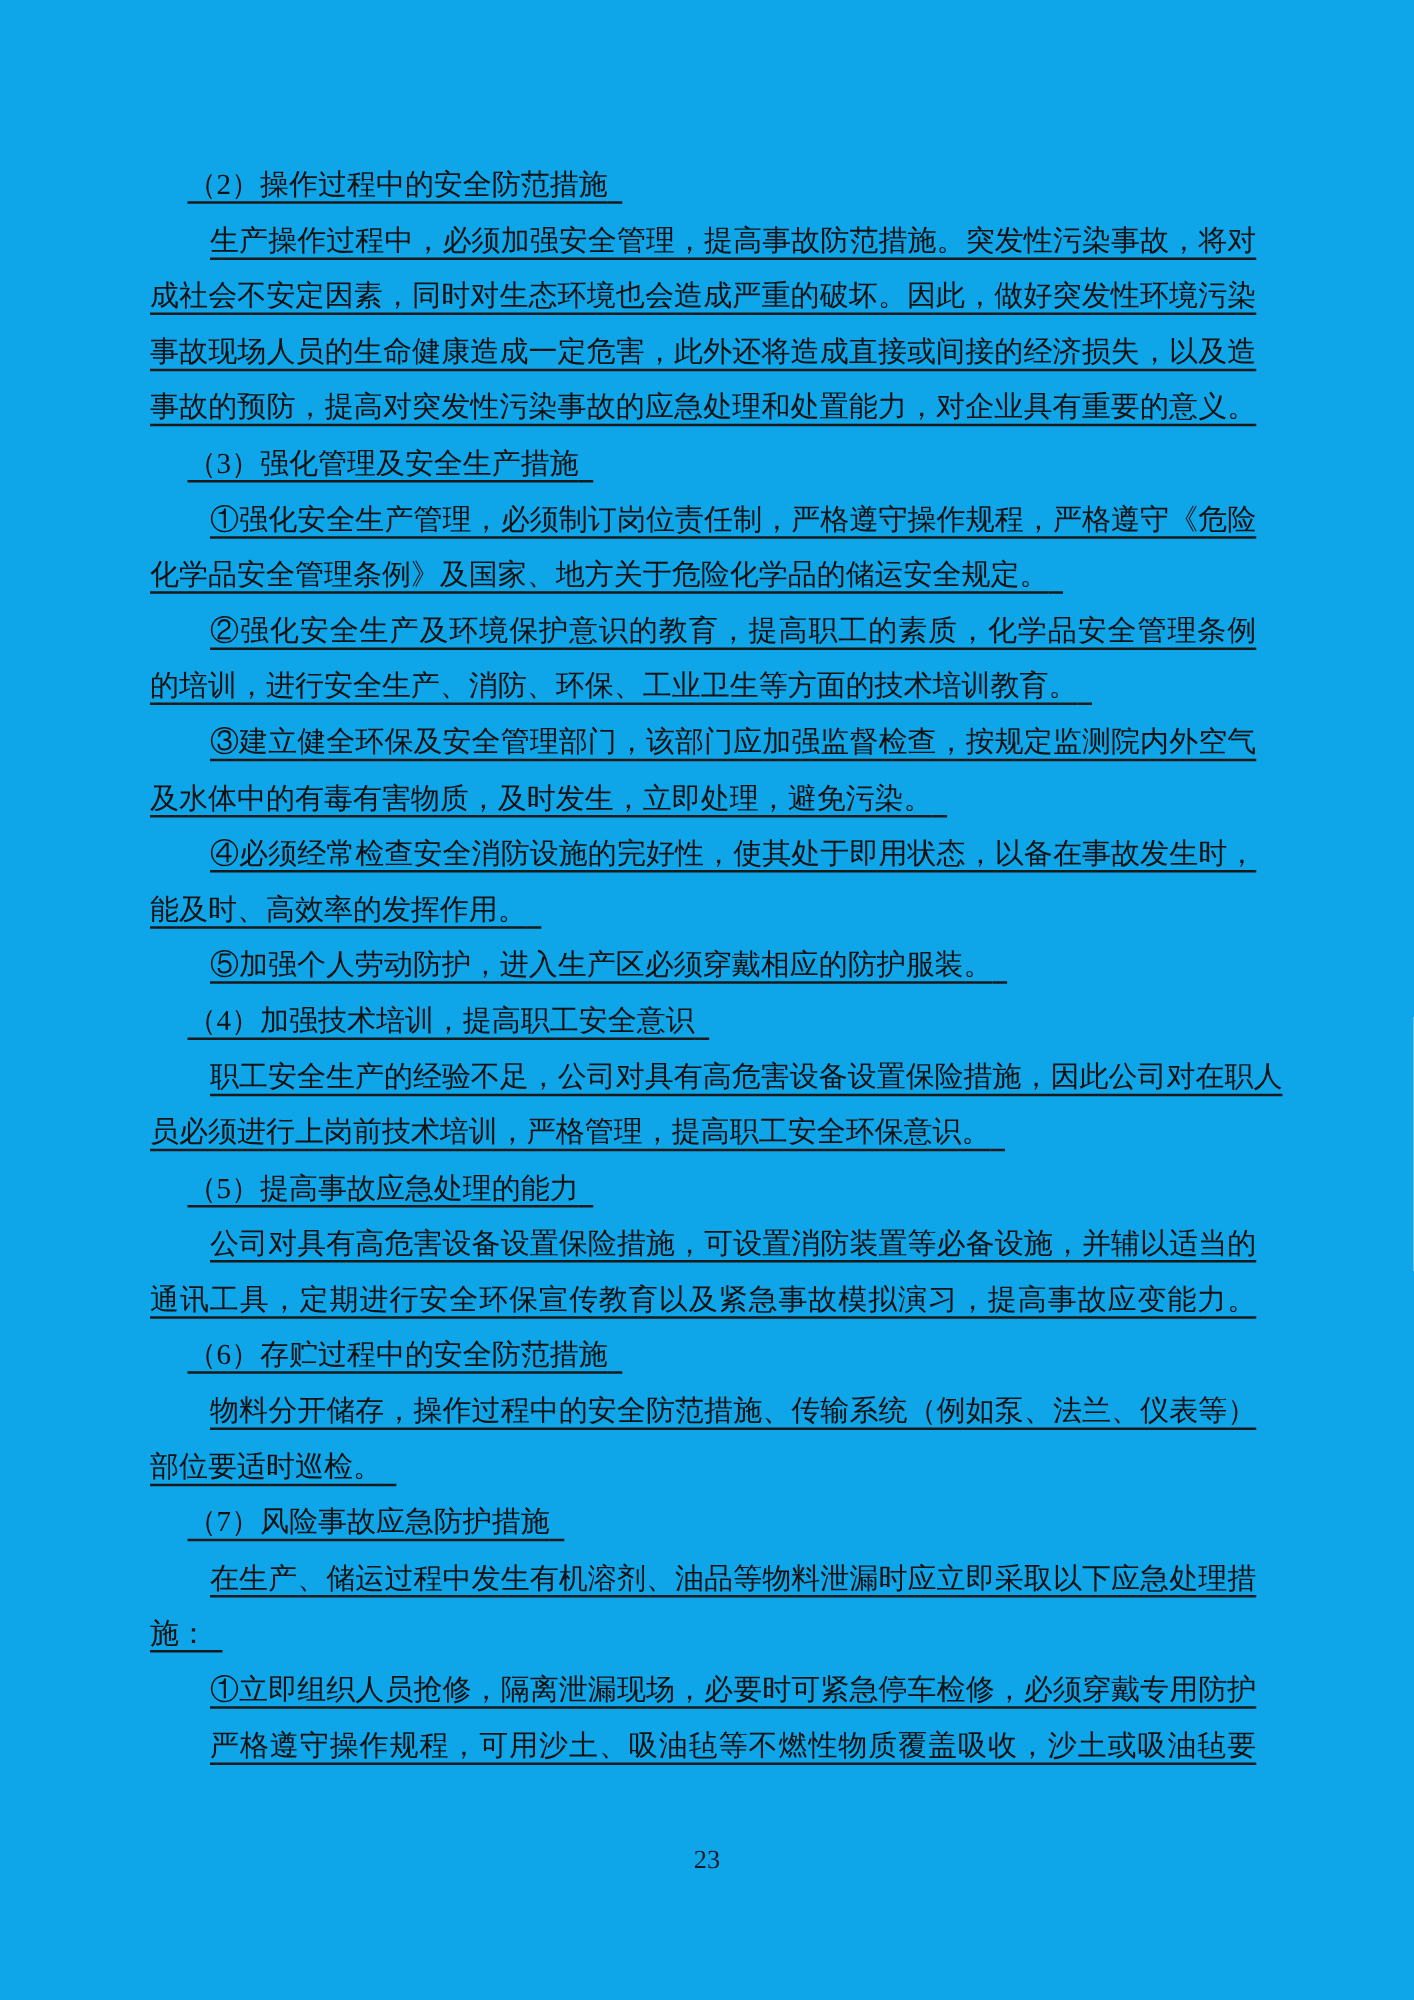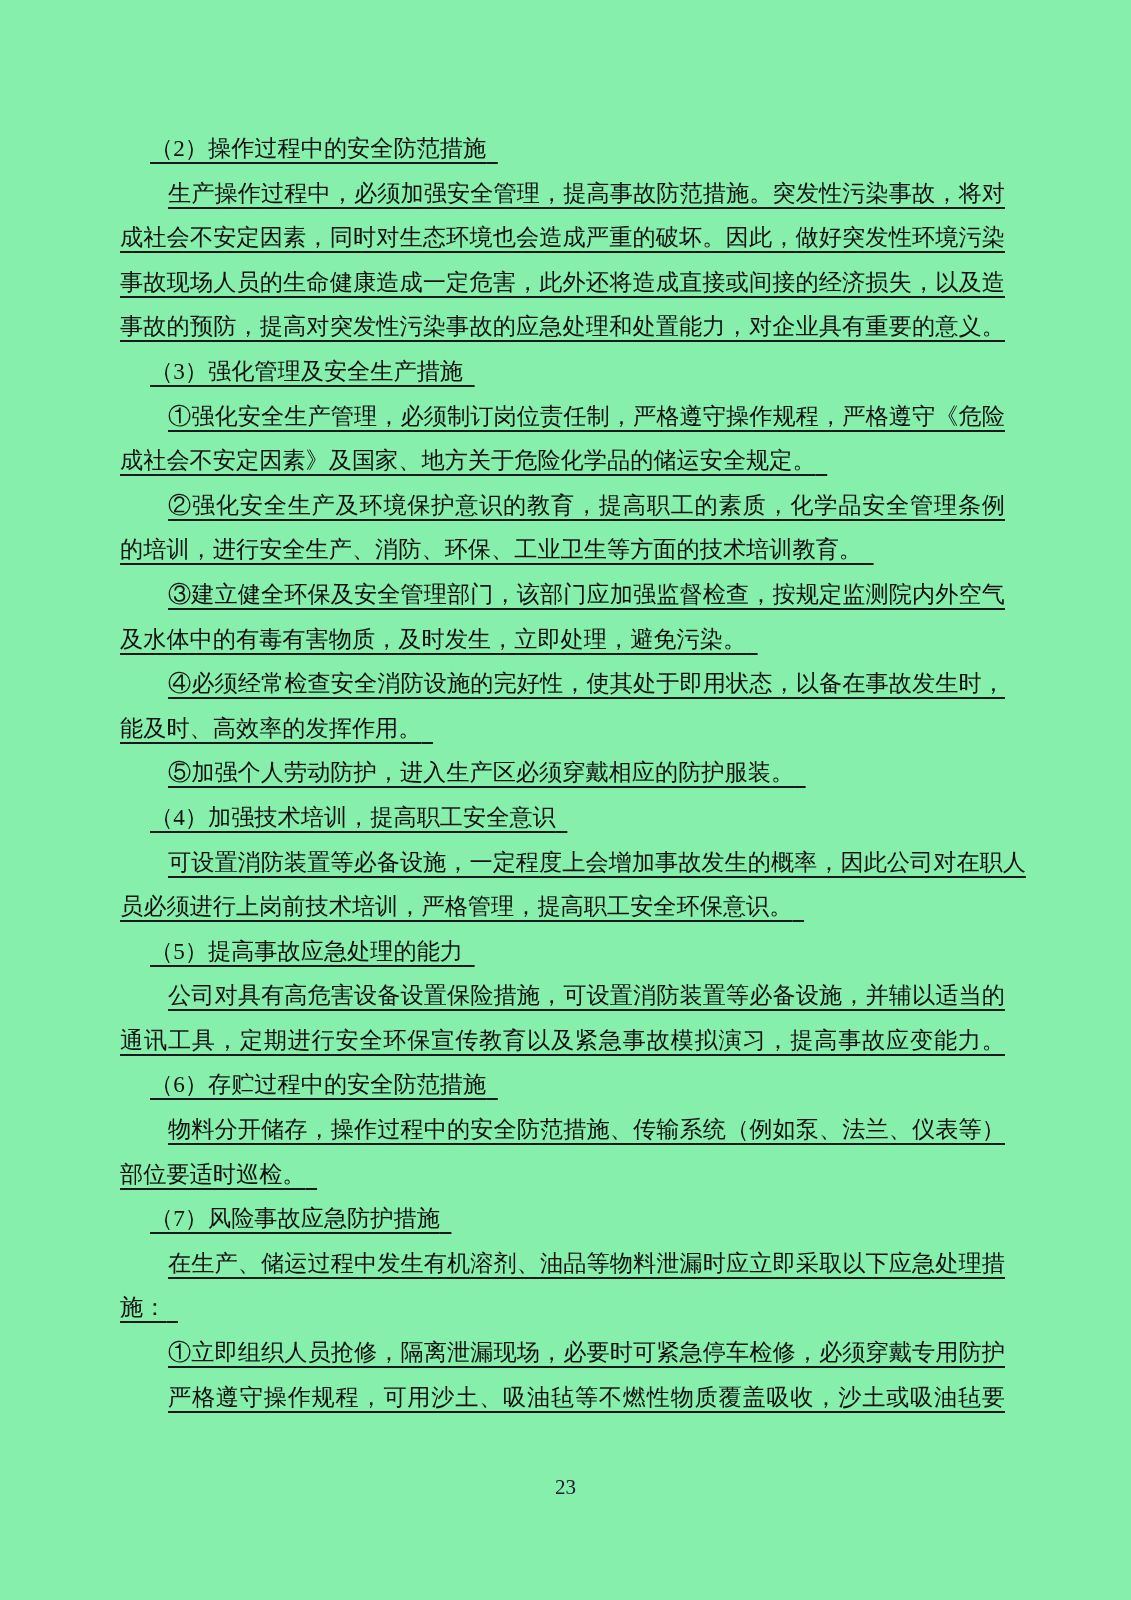--- a/index.html
+++ b/index.html
@@ -5,21 +5,21 @@
   html, body {
     margin: 0;
     padding: 0;
     background: #e8e8e8;
   }
   .page {
     position: relative;
     width: 1131px;
     height: 1600px;
     margin: 0 auto;
-    background: #86efac;
+    background: #0ea5e9;
     font-family: "Liberation Serif", serif;
     color: #121212;
     overflow: hidden;
   }
   .content {
     position: absolute;
     left: 120px;
     top: 126px;
     width: 885px;
   }
@@ -63,30 +63,30 @@
 
 <div class="page">
   <div class="content">
     <div class="line heading">（2）操作过程中的安全防范措施</div>
       <div class="line first fill">生产操作过程中，必须加强安全管理，提高事故防范措施。突发性污染事故，将对</div>
       <div class="line fill">成社会不安定因素，同时对生态环境也会造成严重的破坏。因此，做好突发性环境污染</div>
       <div class="line fill">事故现场人员的生命健康造成一定危害，此外还将造成直接或间接的经济损失，以及造</div>
       <div class="line fill">事故的预防，提高对突发性污染事故的应急处理和处置能力，对企业具有重要的意义。</div>
       <div class="line heading">（3）强化管理及安全生产措施</div>
       <div class="line first fill">①强化安全生产管理，必须制订岗位责任制，严格遵守操作规程，严格遵守《危险</div>
-      <div class="line">成社会不安定因素》及国家、地方关于危险化学品的储运安全规定。</div>
+      <div class="line">化学品安全管理条例》及国家、地方关于危险化学品的储运安全规定。</div>
       <div class="line first fill">②强化安全生产及环境保护意识的教育，提高职工的素质，化学品安全管理条例</div>
       <div class="line">的培训，进行安全生产、消防、环保、工业卫生等方面的技术培训教育。</div>
       <div class="line first fill">③建立健全环保及安全管理部门，该部门应加强监督检查，按规定监测院内外空气</div>
       <div class="line">及水体中的有毒有害物质，及时发生，立即处理，避免污染。</div>
       <div class="line first fill">④必须经常检查安全消防设施的完好性，使其处于即用状态，以备在事故发生时，</div>
       <div class="line">能及时、高效率的发挥作用。</div>
       <div class="line first">⑤加强个人劳动防护，进入生产区必须穿戴相应的防护服装。</div>
       <div class="line heading">（4）加强技术培训，提高职工安全意识</div>
-      <div class="line first fill">可设置消防装置等必备设施，一定程度上会增加事故发生的概率，因此公司对在职人</div>
+      <div class="line first fill">职工安全生产的经验不足，公司对具有高危害设备设置保险措施，因此公司对在职人</div>
       <div class="line">员必须进行上岗前技术培训，严格管理，提高职工安全环保意识。</div>
       <div class="line heading">（5）提高事故应急处理的能力</div>
       <div class="line first fill">公司对具有高危害设备设置保险措施，可设置消防装置等必备设施，并辅以适当的</div>
       <div class="line fill">通讯工具，定期进行安全环保宣传教育以及紧急事故模拟演习，提高事故应变能力。</div>
       <div class="line heading">（6）存贮过程中的安全防范措施</div>
       <div class="line first fill">物料分开储存，操作过程中的安全防范措施、传输系统（例如泵、法兰、仪表等）</div>
       <div class="line">部位要适时巡检。</div>
       <div class="line heading">（7）风险事故应急防护措施</div>
       <div class="line first fill">在生产、储运过程中发生有机溶剂、油品等物料泄漏时应立即采取以下应急处理措</div>
       <div class="line">施：</div>

